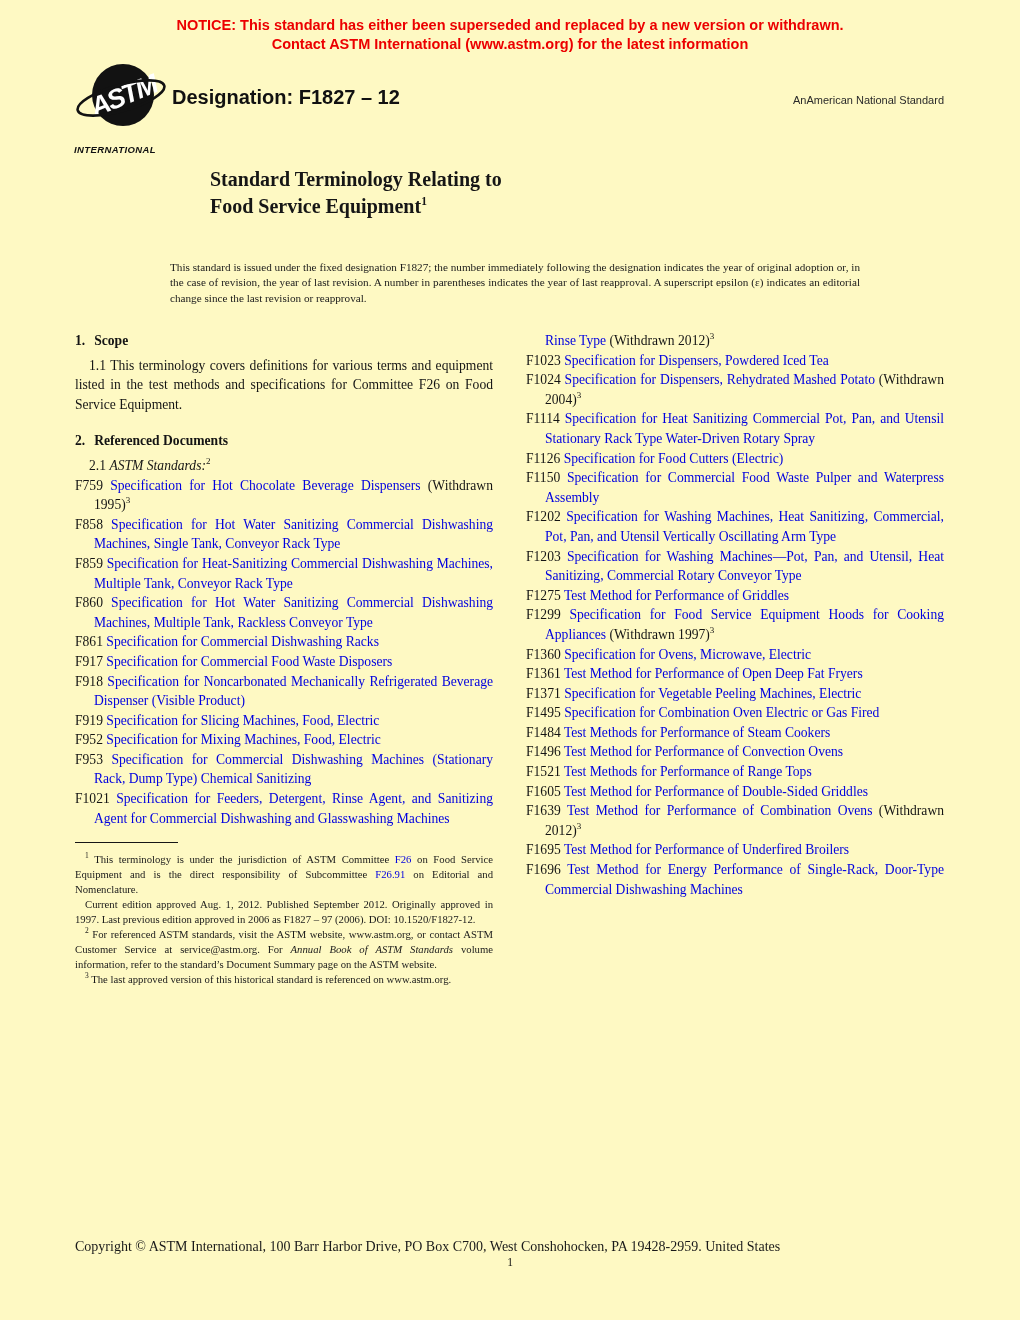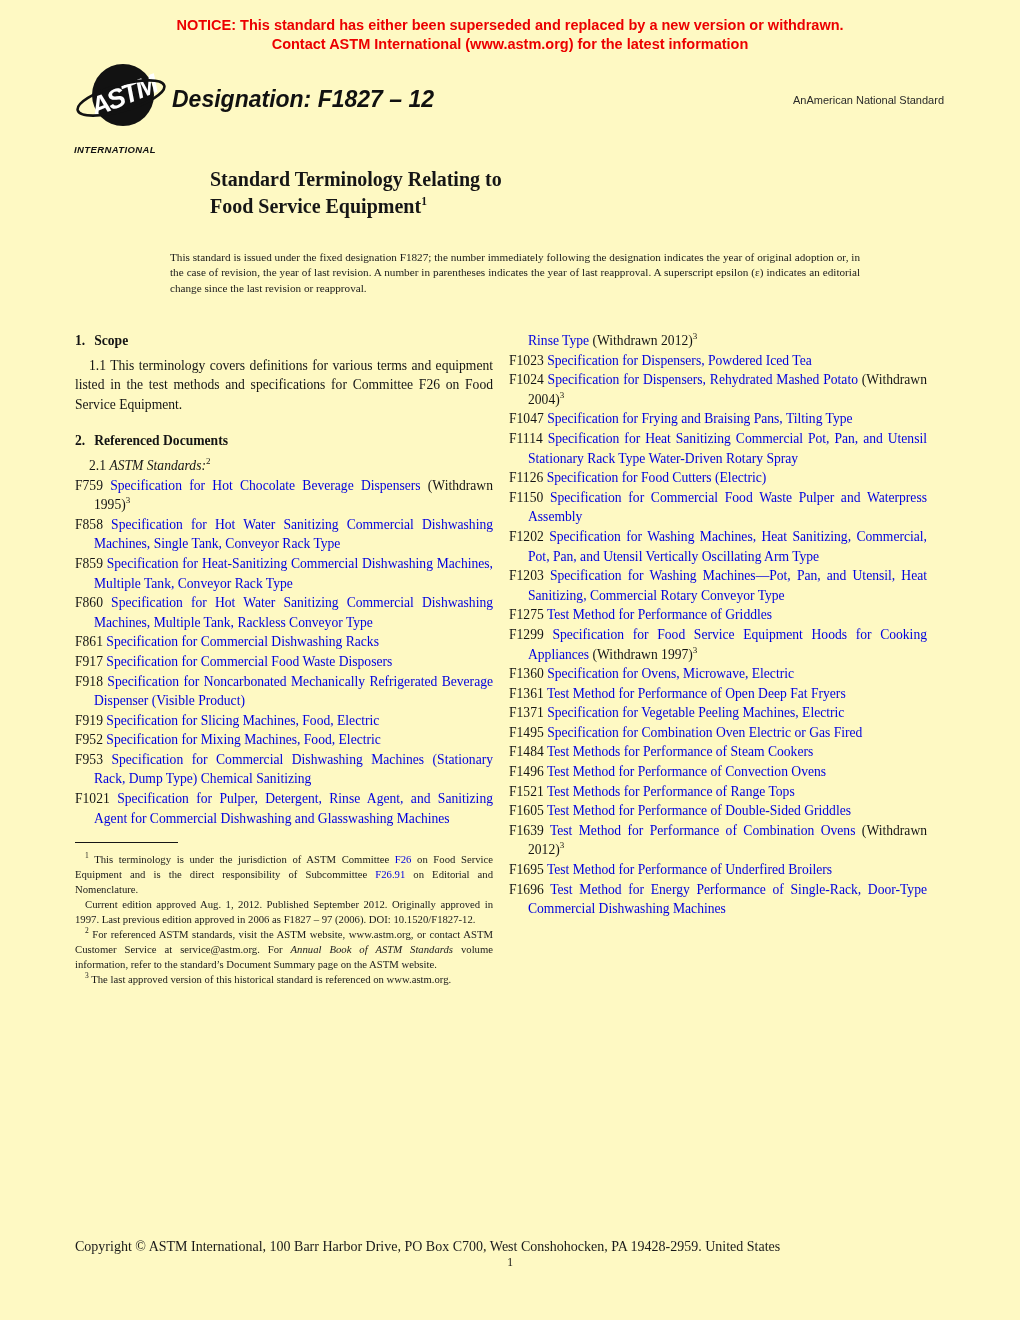--- a/index.html
+++ b/index.html
@@ -10,33 +10,33 @@
   .notice{position:absolute;top:16px;left:0;right:0;text-align:center;
           font-family:"Liberation Sans",sans-serif;font-weight:bold;
           font-size:14.5px;line-height:18.5px;color:#ec0000;}
 
   
   .logo-wrap{position:absolute;left:74px;top:58px;width:96px;}
   .logo-sub{font-family:"Liberation Sans",sans-serif;font-style:italic;font-weight:bold;
             font-size:9.5px;letter-spacing:.4px;color:#111;margin-top:-2px;}
 
   .designation{position:absolute;left:172px;top:86px;
-               font-family:"Liberation Sans",sans-serif;font-weight:bold;font-size:23px;color:#111;font-style:italic;}
+               font-family:"Liberation Sans",sans-serif;font-weight:bold;font-size:20px;color:#111;}
   .ans{position:absolute;right:76px;top:94px;
        font-family:"Liberation Sans",sans-serif;font-size:11px;color:#2a2a2a;}
 
   .doc-title{position:absolute;left:170px;top:166px;
              font-family:Liberation Serif, serif;font-weight:bold;
              font-size:20px;line-height:27px;color:#161616;margin-left:40px;}
   .doc-title sup{font-size:11.5px;}
 
-  .intro{position:absolute;left:170px;top:250px;width:690px;
+  .intro{position:absolute;left:170px;top:260px;width:690px;
          font-size:11.2px;line-height:15.4px;text-align:justify;color:#1a1a1a;}
 
-  .columns{position:absolute;left:75px;top:331px;width:870px;display:flex;gap:16px;}
+  .columns{position:absolute;left:75px;top:331px;width:870px;display:flex;gap:33px;}
   .col{width:418px;font-size:13.6px;line-height:19.6px;text-align:justify;}
 
   .sec{margin:0;font-size:13.6px;font-weight:bold;text-align:left;}
   .sec .sec-num{margin-right:9px;}
   .sec.second{margin-top:17px;}
   .p-indent{margin:5px 0 0 0;text-indent:14px;}
   .sub-head{margin:5px 0 0 0;text-indent:14px;text-align:left;}
   .it{font-style:italic;}
   sup{line-height:0;}
   .body-sup{font-size:9px;vertical-align:super;}
@@ -97,38 +97,37 @@
           <p class="ref"><span>F759 </span><a class="rlink">Specification for Hot Chocolate Beverage Dispensers</a><span> (Withdrawn 1995)</span><sup class="rsup">3</sup></p>
           <p class="ref"><span>F858 </span><a class="rlink">Specification for Hot Water Sanitizing Commercial Dishwashing Machines, Single Tank, Conveyor Rack Type</a></p>
           <p class="ref"><span>F859 </span><a class="rlink">Specification for Heat-Sanitizing Commercial Dishwashing Machines, Multiple Tank, Conveyor Rack Type</a></p>
           <p class="ref"><span>F860 </span><a class="rlink">Specification for Hot Water Sanitizing Commercial Dishwashing Machines, Multiple Tank, Rackless Conveyor Type</a></p>
           <p class="ref"><span>F861 </span><a class="rlink">Specification for Commercial Dishwashing Racks</a></p>
           <p class="ref"><span>F917 </span><a class="rlink">Specification for Commercial Food Waste Disposers</a></p>
           <p class="ref"><span>F918 </span><a class="rlink">Specification for Noncarbonated Mechanically Refrigerated Beverage Dispenser (Visible Product)</a></p>
           <p class="ref"><span>F919 </span><a class="rlink">Specification for Slicing Machines, Food, Electric</a></p>
           <p class="ref"><span>F952 </span><a class="rlink">Specification for Mixing Machines, Food, Electric</a></p>
           <p class="ref"><span>F953 </span><a class="rlink">Specification for Commercial Dishwashing Machines (Stationary Rack, Dump Type) Chemical Sanitizing</a></p>
-          <p class="ref"><span>F1021 </span><a class="rlink">Specification for Pulper, Detergent, Rinse Agent, and Sanitizing Agent for Commercial Dishwashing and Glasswashing Machines</a></p>
+          <p class="ref"><span>F1021 </span><a class="rlink">Specification for Feeders, Detergent, Rinse Agent, and Sanitizing Agent for Commercial Dishwashing and Glasswashing Machines</a></p>
         </div>
 
       <div class="fnblock">
         <hr class="fnrule">
         <p class="fn"><sup>1</sup><span> This terminology is under the jurisdiction of ASTM Committee </span><a class="rlink">F26</a><span> on Food Service Equipment and is the direct responsibility of Subcommittee </span><a class="rlink">F26.91</a><span> on Editorial and Nomenclature.</span></p>
         <p class="fn">Current edition approved Aug. 1, 2012. Published September 2012. Originally approved in 1997. Last previous edition approved in 2006 as F1827 – 97 (2006). DOI: 10.1520/F1827-12.</p>
         <p class="fn"><sup>2</sup><span> For referenced ASTM standards, visit the ASTM website, www.astm.org, or contact ASTM Customer Service at service@astm.org. For </span><span class="it">Annual Book of ASTM Standards</span><span> volume information, refer to the standard’s Document Summary page on the ASTM website.</span></p>
         <p class="fn"><sup>3</sup><span> The last approved version of this historical standard is referenced on www.astm.org.</span></p>
       </div>
     </div>
 
     <div class="col">
       <p class="cont"><a class="rlink">Rinse Type</a><span> (Withdrawn 2012)</span><sup class="rsup">3</sup></p>
       <div>
           <p class="ref"><span>F1023 </span><a class="rlink">Specification for Dispensers, Powdered Iced Tea</a></p>
           <p class="ref"><span>F1024 </span><a class="rlink">Specification for Dispensers, Rehydrated Mashed Potato</a><span> (Withdrawn 2004)</span><sup class="rsup">3</sup></p>
-          <p class="ref"><span>F1047 </span><a class="rlink">Specification for Frying and Braising Pans, Tilting Type</a></p>
           <p class="ref"><span>F1114 </span><a class="rlink">Specification for Heat Sanitizing Commercial Pot, Pan, and Utensil Stationary Rack Type Water-Driven Rotary Spray</a></p>
           <p class="ref"><span>F1126 </span><a class="rlink">Specification for Food Cutters (Electric)</a></p>
           <p class="ref"><span>F1150 </span><a class="rlink">Specification for Commercial Food Waste Pulper and Waterpress Assembly</a></p>
           <p class="ref"><span>F1202 </span><a class="rlink">Specification for Washing Machines, Heat Sanitizing, Commercial, Pot, Pan, and Utensil Vertically Oscillating Arm Type</a></p>
           <p class="ref"><span>F1203 </span><a class="rlink">Specification for Washing Machines—Pot, Pan, and Utensil, Heat Sanitizing, Commercial Rotary Conveyor Type</a></p>
           <p class="ref"><span>F1275 </span><a class="rlink">Test Method for Performance of Griddles</a></p>
           <p class="ref"><span>F1299 </span><a class="rlink">Specification for Food Service Equipment Hoods for Cooking Appliances</a><span> (Withdrawn 1997)</span><sup class="rsup">3</sup></p>
           <p class="ref"><span>F1360 </span><a class="rlink">Specification for Ovens, Microwave, Electric</a></p>
           <p class="ref"><span>F1361 </span><a class="rlink">Test Method for Performance of Open Deep Fat Fryers</a></p>
           <p class="ref"><span>F1371 </span><a class="rlink">Specification for Vegetable Peeling Machines, Electric</a></p>

